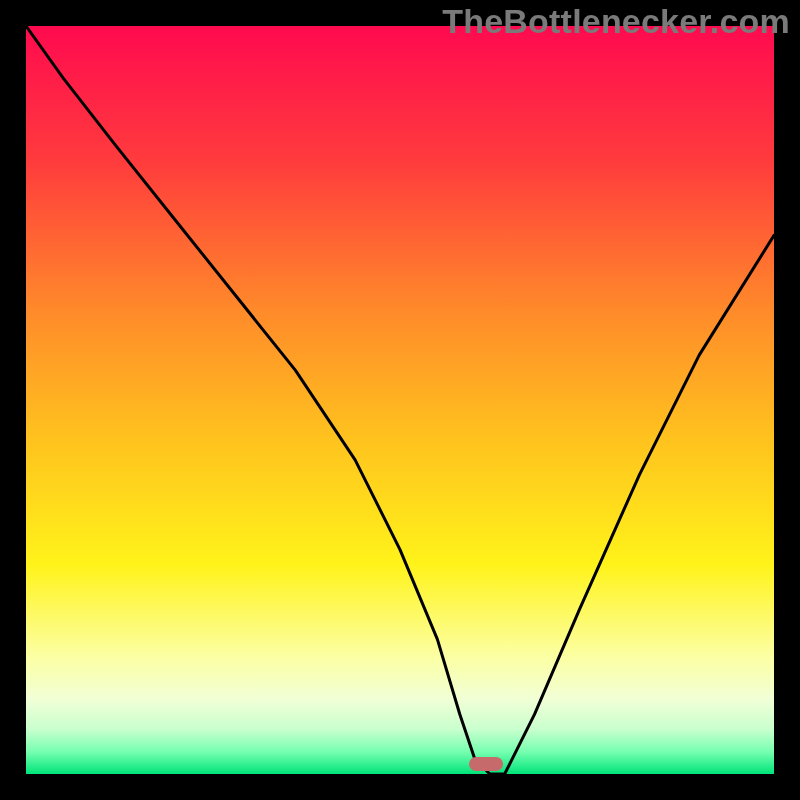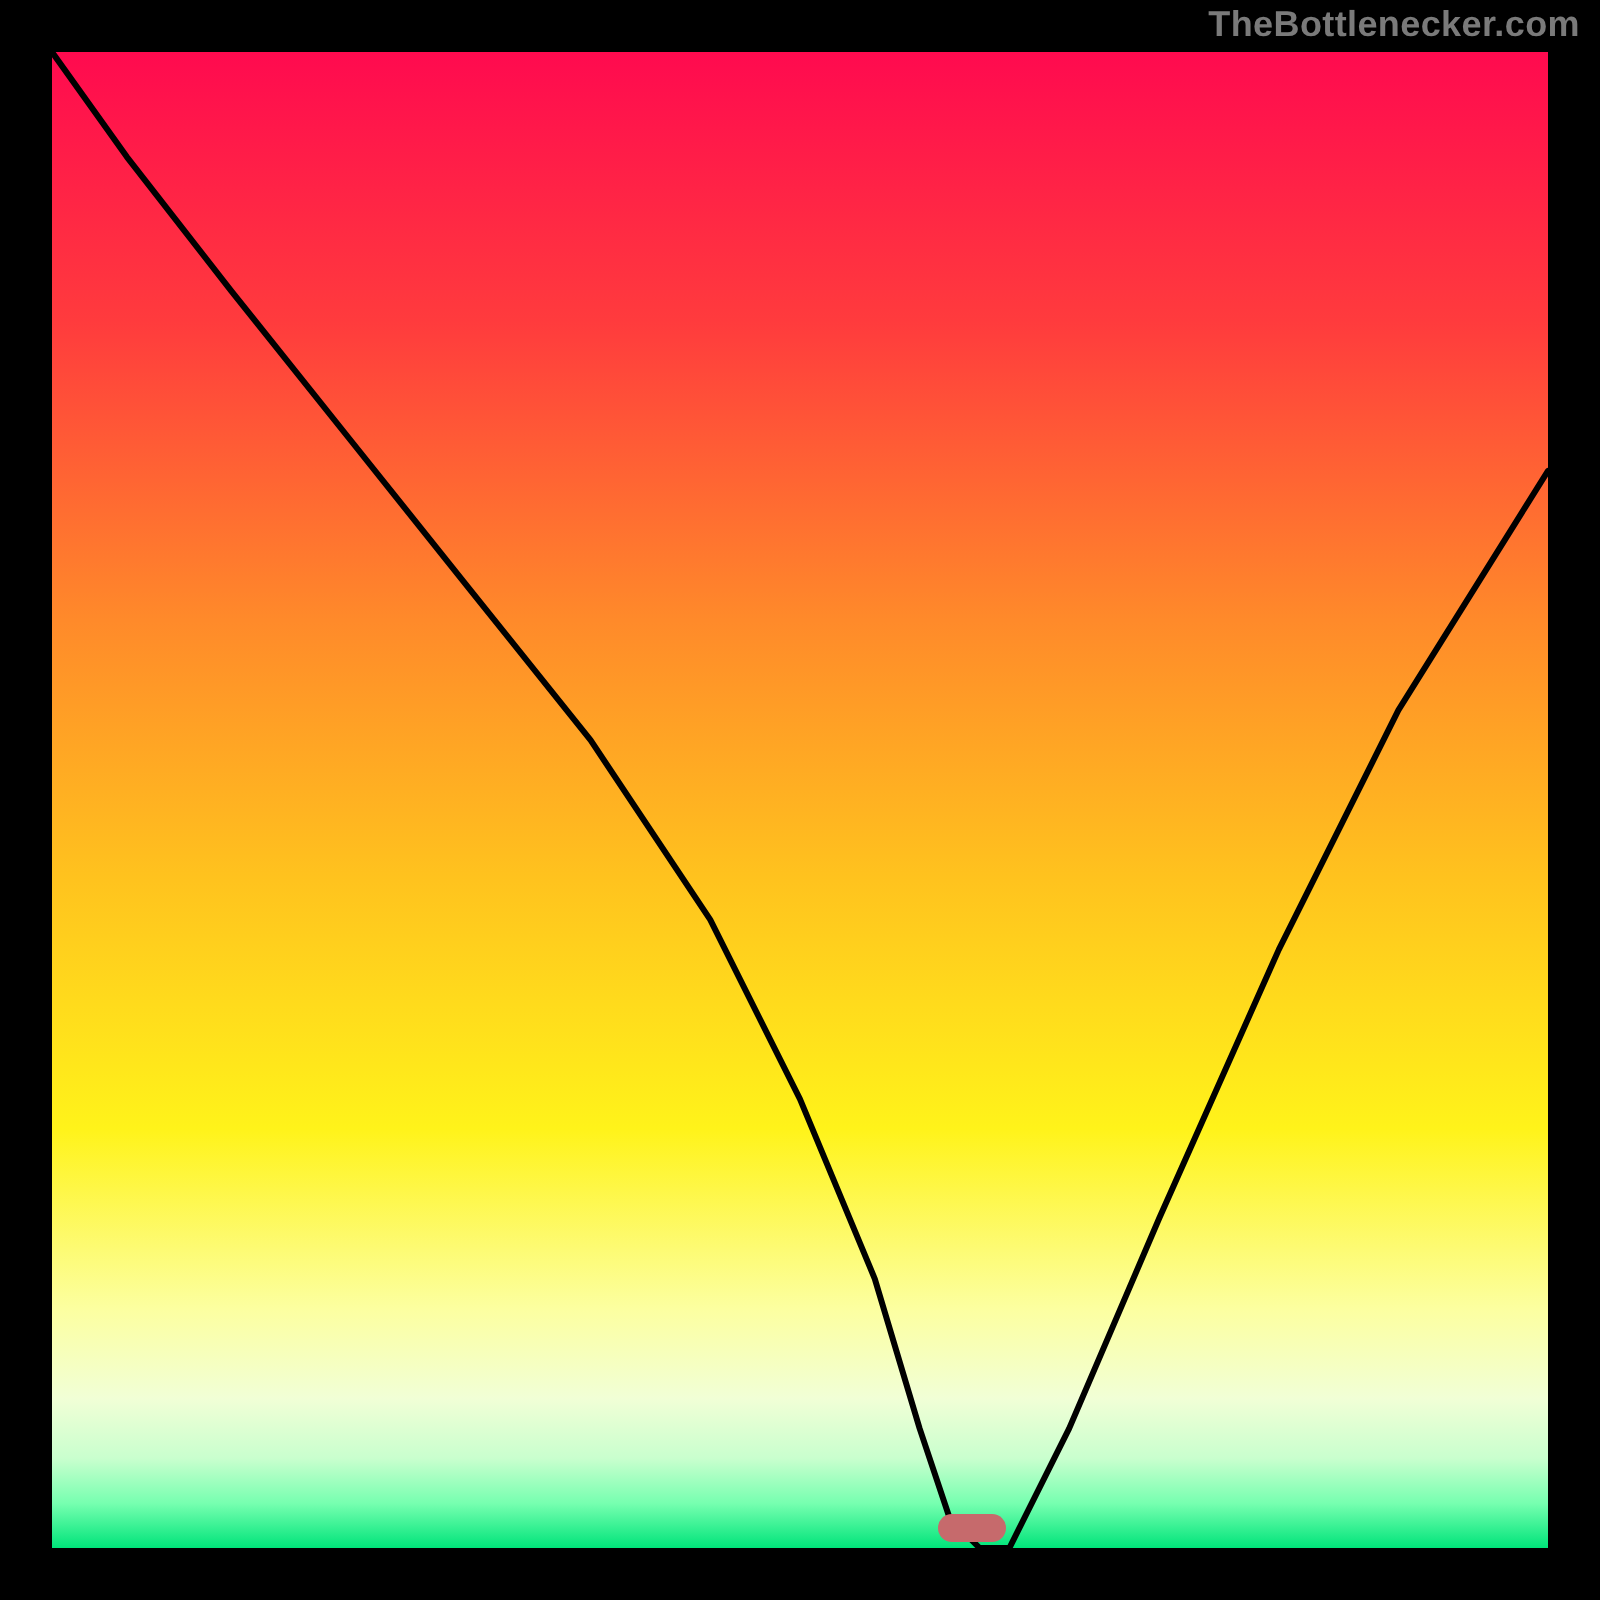--- a/index.html
+++ b/index.html
@@ -46,21 +46,21 @@
     position: absolute;
     width: 34px;
     height: 14px;
     border-radius: 7px;
     transform: translate(-50%, -50%);
   }
   .watermark {
     position: absolute;
     top: 2px;
     right: 10px;
-    font-size: 18px;
+    font-size: 34px;
     font-weight: 600;
     color: #7a7a7a;
     letter-spacing: 0.2px;
     user-select: none;
   }
 </style>
 </head>
 <body>
 
 <div class="frame">

